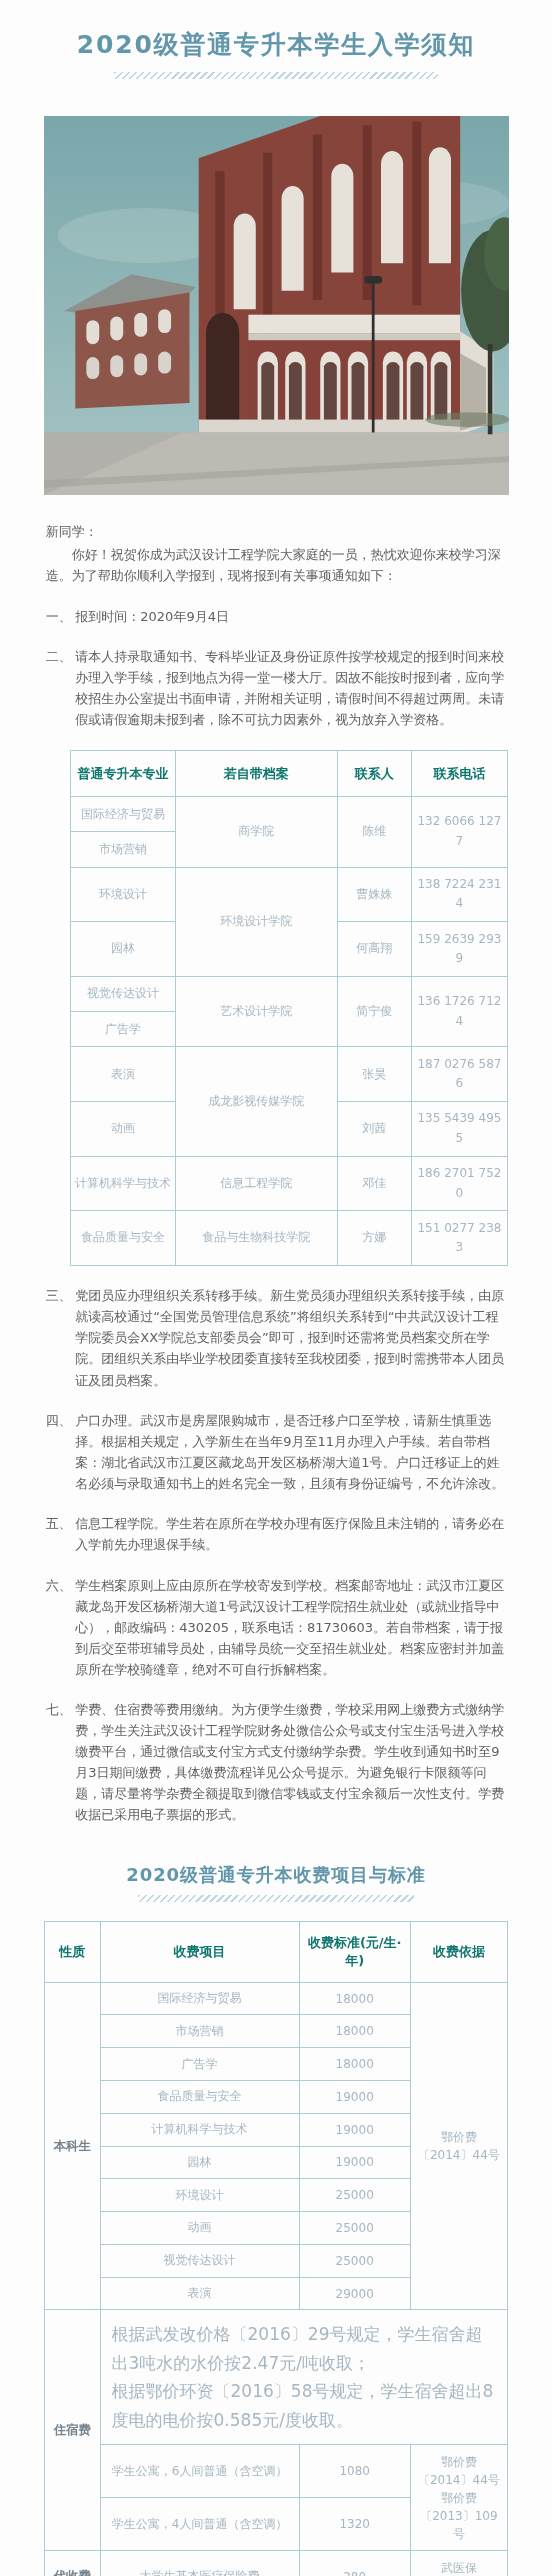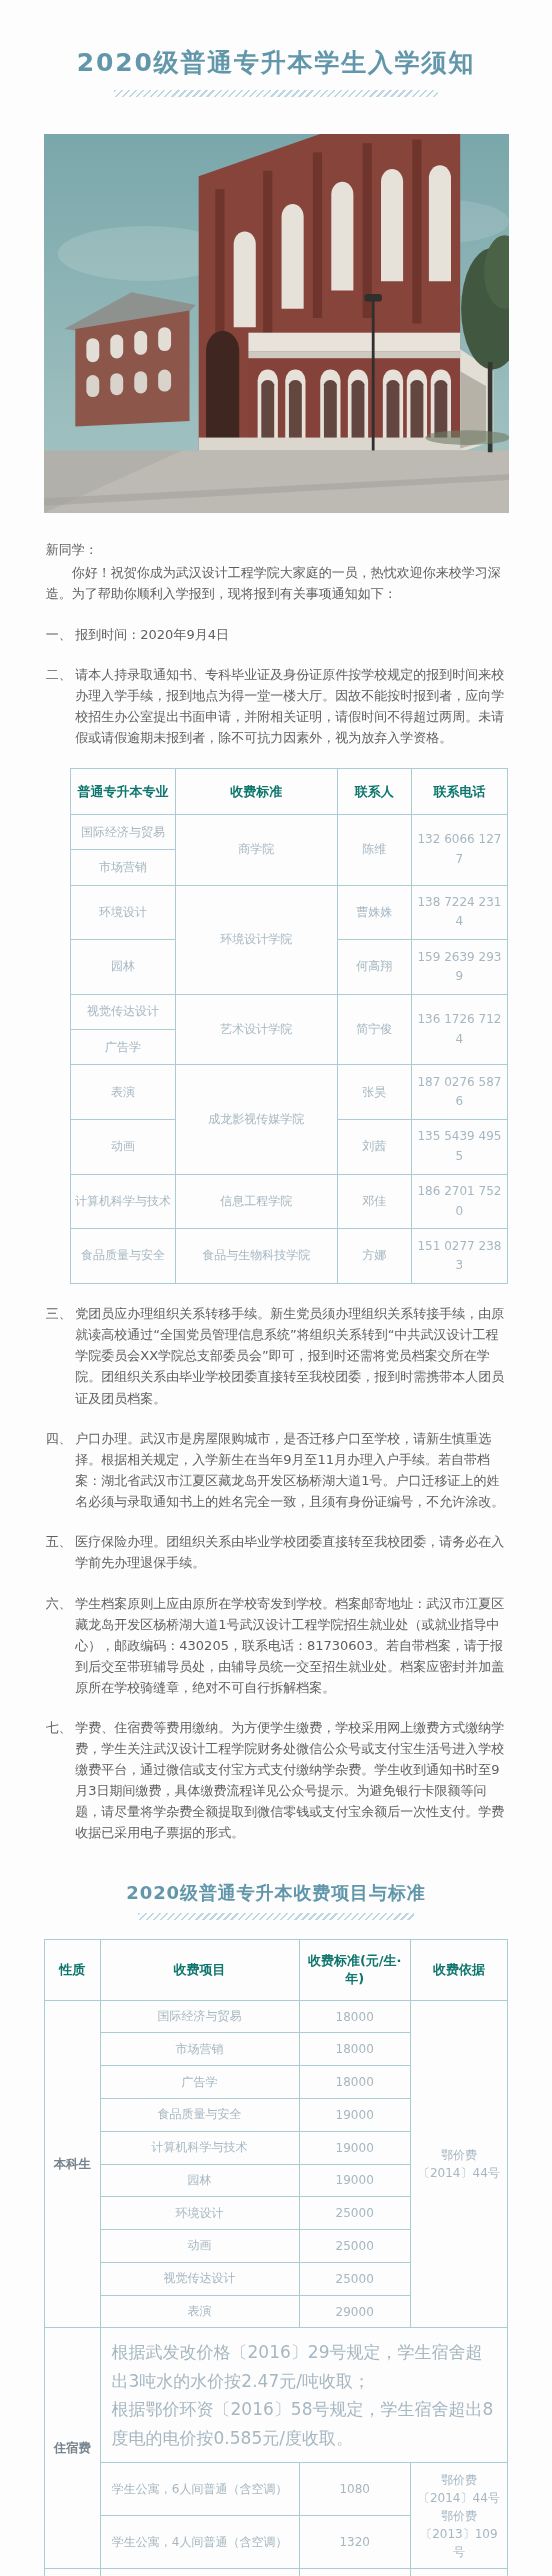--- a/index.html
+++ b/index.html
@@ -1,19 +1,19 @@
 <!DOCTYPE html>
 <html style="font-size:14.7px"><head>
 <meta charset="utf-8">
 <style>
   html,body{margin:0;padding:0;background:#ffffff;}
   body{font-family:"DejaVu Sans","Liberation Sans",sans-serif;color:#5f5f5f;}
   .page{position:relative;width:552px;height:2576px;margin:0 auto;background:#fdfdfd;overflow:hidden;}
 
-  .doc-title{padding-top:46px;text-align:center;color:#6297ab;font-size:25px;font-weight:bold;letter-spacing:1.8px;}
+  .doc-title{padding-top:28px;text-align:center;color:#6297ab;font-size:25px;font-weight:bold;letter-spacing:1.8px;}
   .hatch{height:7.4px;margin:11px auto 0;background:repeating-linear-gradient(135deg,#bcd7e1 0 1.7px,transparent 1.7px 5px);}
   .hatch-top{width:324px;}
   .hatch-fee{width:276px;margin-top:8.3px;}
 
   .photo{display:block;width:465px;margin:0 auto;}
   .photo-1{margin-top:37px;height:379px;}
 
   .content{padding:0 44px;font-size:13px;line-height:1.62;}
   .salutation{margin:26px 0 0 1.8px;}
   .greet{margin:1.8px 0 0 1.8px;text-indent:2em;}
@@ -150,21 +150,21 @@
     <table class="majors-table">
       <colgroup>
           <col class="c1">
           <col class="c2">
           <col class="c3">
           <col class="c4">
         </colgroup>
       <tbody>
           <tr>
         <th>普通专升本专业</th>
-        <th>收费标准</th>
+        <th>若自带档案</th>
         <th>联系人</th>
         <th>联系电话</th>
       </tr>
       <tr>
         <td>国际经济与贸易</td>
         <td rowspan="2">商学院</td>
         <td rowspan="2">陈维</td>
         <td rowspan="2">132 6066 1277</td>
       </tr>
       <tr>
@@ -219,21 +219,21 @@
     <div class="item">
       <span class="num">三、</span>
       <div class="itext">党团员应办理组织关系转移手续。新生党员须办理组织关系转接手续，由原就读高校通过“全国党员管理信息系统”将组织关系转到“中共武汉设计工程学院委员会XX学院总支部委员会”即可，报到时还需将党员档案交所在学院。团组织关系由毕业学校团委直接转至我校团委，报到时需携带本人团员证及团员档案。</div>
     </div>
     <div class="item">
       <span class="num">四、</span>
       <div class="itext">户口办理。武汉市是房屋限购城市，是否迁移户口至学校，请新生慎重选择。根据相关规定，入学新生在当年9月至11月办理入户手续。若自带档案：湖北省武汉市江夏区藏龙岛开发区杨桥湖大道1号。户口迁移证上的姓名必须与录取通知书上的姓名完全一致，且须有身份证编号，不允许涂改。</div>
     </div>
     <div class="item">
       <span class="num">五、</span>
-      <div class="itext">医疗保险办理。团组织关系由毕业学校团委直接转至我校团委，请务必在入学前先办理退保手续。</div>
+      <div class="itext">信息工程学院。学生若在原所在学校办理有医疗保险且未注销的，请务必在入学前先办理退保手续。</div>
     </div>
     <div class="item">
       <span class="num">六、</span>
       <div class="itext">学生档案原则上应由原所在学校寄发到学校。档案邮寄地址：武汉市江夏区藏龙岛开发区杨桥湖大道1号武汉设计工程学院招生就业处（或就业指导中心），邮政编码：430205，联系电话：81730603。若自带档案，请于报到后交至带班辅导员处，由辅导员统一交至招生就业处。档案应密封并加盖原所在学校骑缝章，绝对不可自行拆解档案。</div>
     </div>
     <div class="item">
       <span class="num">七、</span>
       <div class="itext">学费、住宿费等费用缴纳。为方便学生缴费，学校采用网上缴费方式缴纳学费，学生关注武汉设计工程学院财务处微信公众号或支付宝生活号进入学校缴费平台，通过微信或支付宝方式支付缴纳学杂费。学生收到通知书时至9月3日期间缴费，具体缴费流程详见公众号提示。为避免银行卡限额等问题，请尽量将学杂费全额提取到微信零钱或支付宝余额后一次性支付。学费收据已采用电子票据的形式。</div>
     </div>
   </div>

